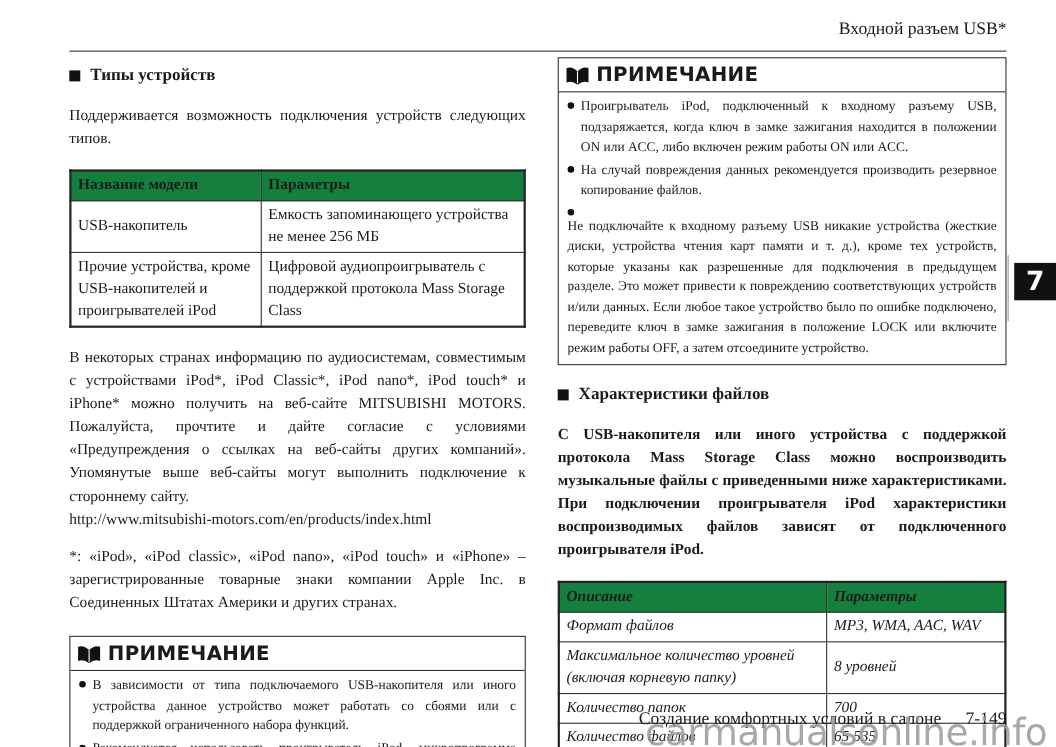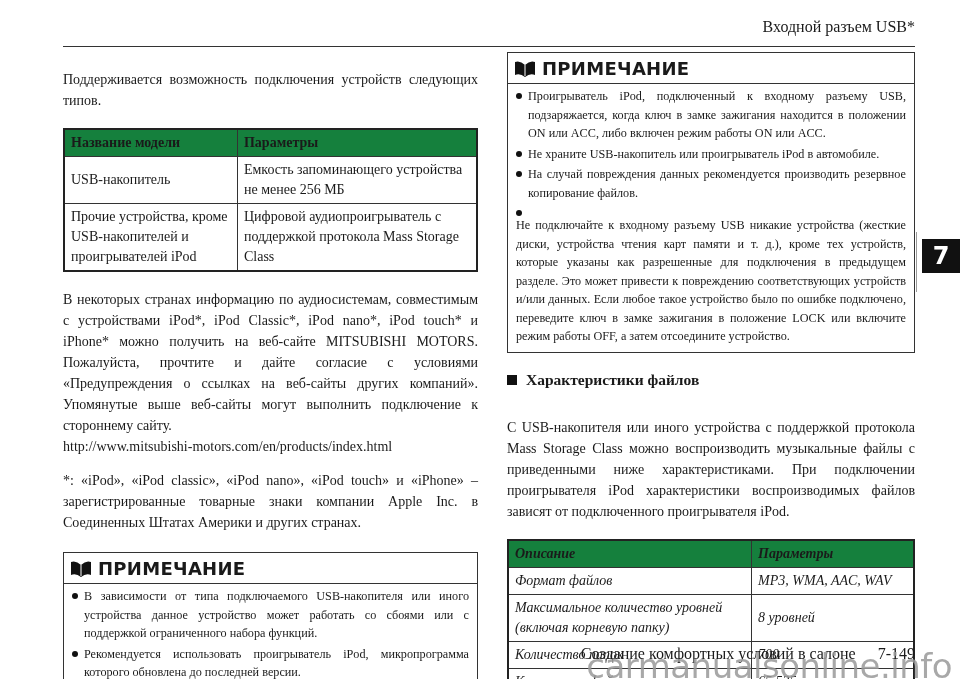--- a/index.html
+++ b/index.html
@@ -30,20 +30,24 @@
   .footer .pn { margin-left:22px; }
   .watermark { position:absolute; right:8px; top:646px; font-family:"DejaVu Sans", sans-serif; font-size:34px; color:#9a9a9a; opacity:0.85; letter-spacing:-0.5px; }
 </style>
 </head>
 <body>
 
 <div class="header-title">Входной разъем USB*</div>
 <div class="header-rule"></div>
 
 <div class="col-left">
+  <div class="h2">
+    <span class="sq"></span>
+    <span>Типы устройств</span>
+  </div>
   <p class="body" style="margin-top:17px;">Поддерживается возможность подключения устройств следующих типов.</p>
 
   <table class="spec" style="margin-top:17px;">
     <thead>
       <tr>
         <th style="width:42%;">Название модели</th>
         <th>Параметры</th>
       </tr>
     </thead>
     <tbody>
@@ -92,38 +96,34 @@
       </svg>
       <span class="lbl">ПРИМЕЧАНИЕ</span>
     </div>
     <div class="note-body">
       <div class="note-item">
         <span class="dot"></span>
         <span class="txt">Проигрыватель iPod, подключенный к входному разъему USB, подзаряжается, когда ключ в замке зажигания находится в положении ON или ACC, либо включен режим работы ON или ACC.</span>
       </div>
       <div class="note-item" style="margin-top:2px;">
         <span class="dot"></span>
-        <span class="txt">Не храните USB-накопитель или проигрыватель iPod в автомобиле.</span>
-      </div>
-      <div class="note-item" style="margin-top:2px;">
-        <span class="dot"></span>
         <span class="txt">На случай повреждения данных рекомендуется производить резервное копирование файлов.</span>
       </div>
       <div class="note-item" style="margin-top:2px;flex-direction:column;">
         <span class="dot"></span>
         <span class="txt">Не подключайте к входному разъему USB никакие устройства (жесткие диски, устройства чтения карт памяти и т. д.), кроме тех устройств, которые указаны как разрешенные для подключения в предыдущем разделе. Это может привести к повреждению соответствующих устройств и/или данных. Если любое такое устройство было по ошибке подключено, переведите ключ в замке зажигания в положение LOCK или включите режим работы OFF, а затем отсоедините устройство.</span>
       </div>
     </div>
   </div>
 
   <div class="h2" style="margin-top:18px;">
     <span class="sq"></span>
     <span>Характеристики файлов</span>
   </div>
-  <p class="body" style="margin-top:28px;">С USB-накопителя или иного устройства с поддержкой протокола Mass Storage Class можно воспроизводить музыкальные файлы с приведенными ниже характеристиками. При подключении проигрывателя iPod характеристики воспроизводимых файлов зависят от подключенного проигрывателя iPod.</p>
+  <p class="body" style="margin-top:17px;font-weight:bold;">С USB-накопителя или иного устройства с поддержкой протокола Mass Storage Class можно воспроизводить музыкальные файлы с приведенными ниже характеристиками. При подключении проигрывателя iPod характеристики воспроизводимых файлов зависят от подключенного проигрывателя iPod.</p>
 
   <table class="spec" style="margin-top:17px;font-style:italic;">
     <thead>
       <tr>
         <th style="width:60%;">Описание</th>
         <th>Параметры</th>
       </tr>
     </thead>
     <tbody>
       <tr>

